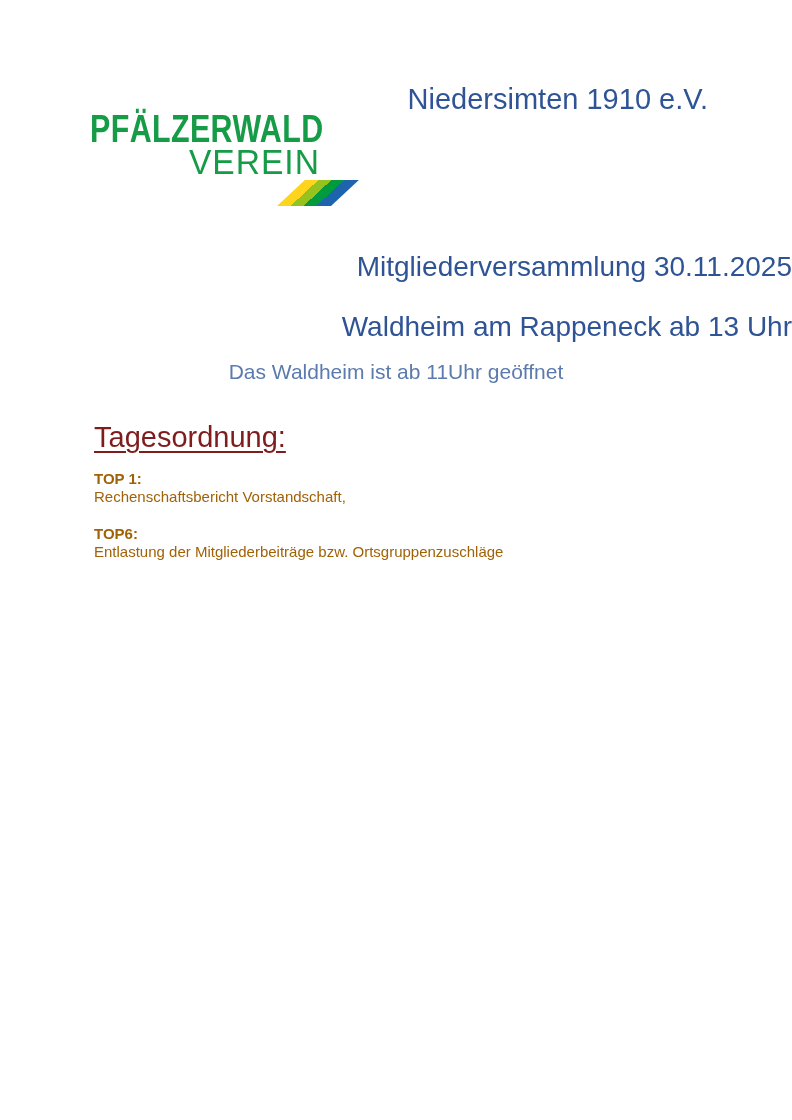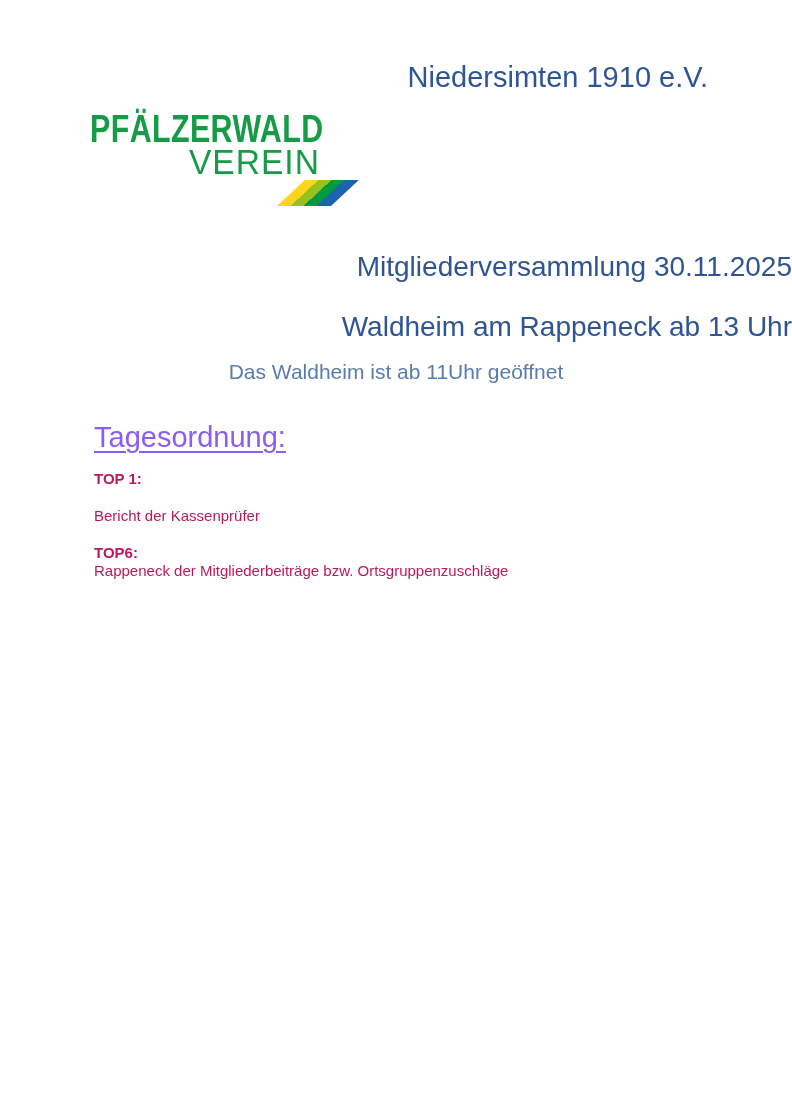--- a/index.html
+++ b/index.html
@@ -23,21 +23,21 @@
     width:792px;
     height:1120px;
     margin:0 auto;
     background:#ffffff;
     overflow:hidden;
   }
 
   
   .club-title{
     position:absolute;
-    top:60px;
+    top:82px;
     right:84px;
     font-size:29px;
     line-height:34px;
     font-weight:400;
     color:var(--heading-blue,#2F5496);
     letter-spacing:0px;
     white-space:nowrap;
   }
 
   
@@ -129,31 +129,31 @@
     position:absolute;
     left:94px;
     top:419px;
     width:585px;
   }
   .agenda-title{
     display:inline-block;
     font-size:29px;
     line-height:36px;
     font-weight:500;
-    color:#8b5cf6;
+    color:#7f1d1d;
     text-decoration:underline;
     text-decoration-thickness:2px;
     text-underline-offset:4px;
     margin-bottom:15px;
   }
   .agenda-item{
     margin-bottom:19px;
     font-size:15px;
     line-height:18px;
-    color:#be185d;
+    color:#a16207;
   }
   .agenda-item .top-label{
     font-weight:700;
   }
   .agenda-item .top-text{
     font-weight:400;
   }
 </style>
 </head>
 <body>
@@ -172,29 +172,29 @@
 
   <div class="heading-location">Waldheim am Rappeneck ab 13 Uhr</div>
 
   <div class="heading-note">Das Waldheim ist ab 11Uhr geöffnet</div>
 
   <div class="agenda">
     <div class="agenda-title">Tagesordnung:</div>
 
     <div class="agenda-item">
       <div class="top-label">TOP 1:</div>
+      <div class="top-text">Rechenschaftsbericht Vorstandschaft,</div>
     </div>
 
 
     <div class="agenda-item">
-      <div class="top-text">Bericht der Kassenprüfer</div>
     </div>
 
 
 
     <div class="agenda-item">
       <div class="top-label">TOP6:</div>
-      <div class="top-text">Rappeneck der Mitgliederbeiträge bzw. Ortsgruppenzuschläge</div>
+      <div class="top-text">Entlastung der Mitgliederbeiträge bzw. Ortsgruppenzuschläge</div>
     </div>
 
   </div>
 
 </div>
 
 </body></html>

